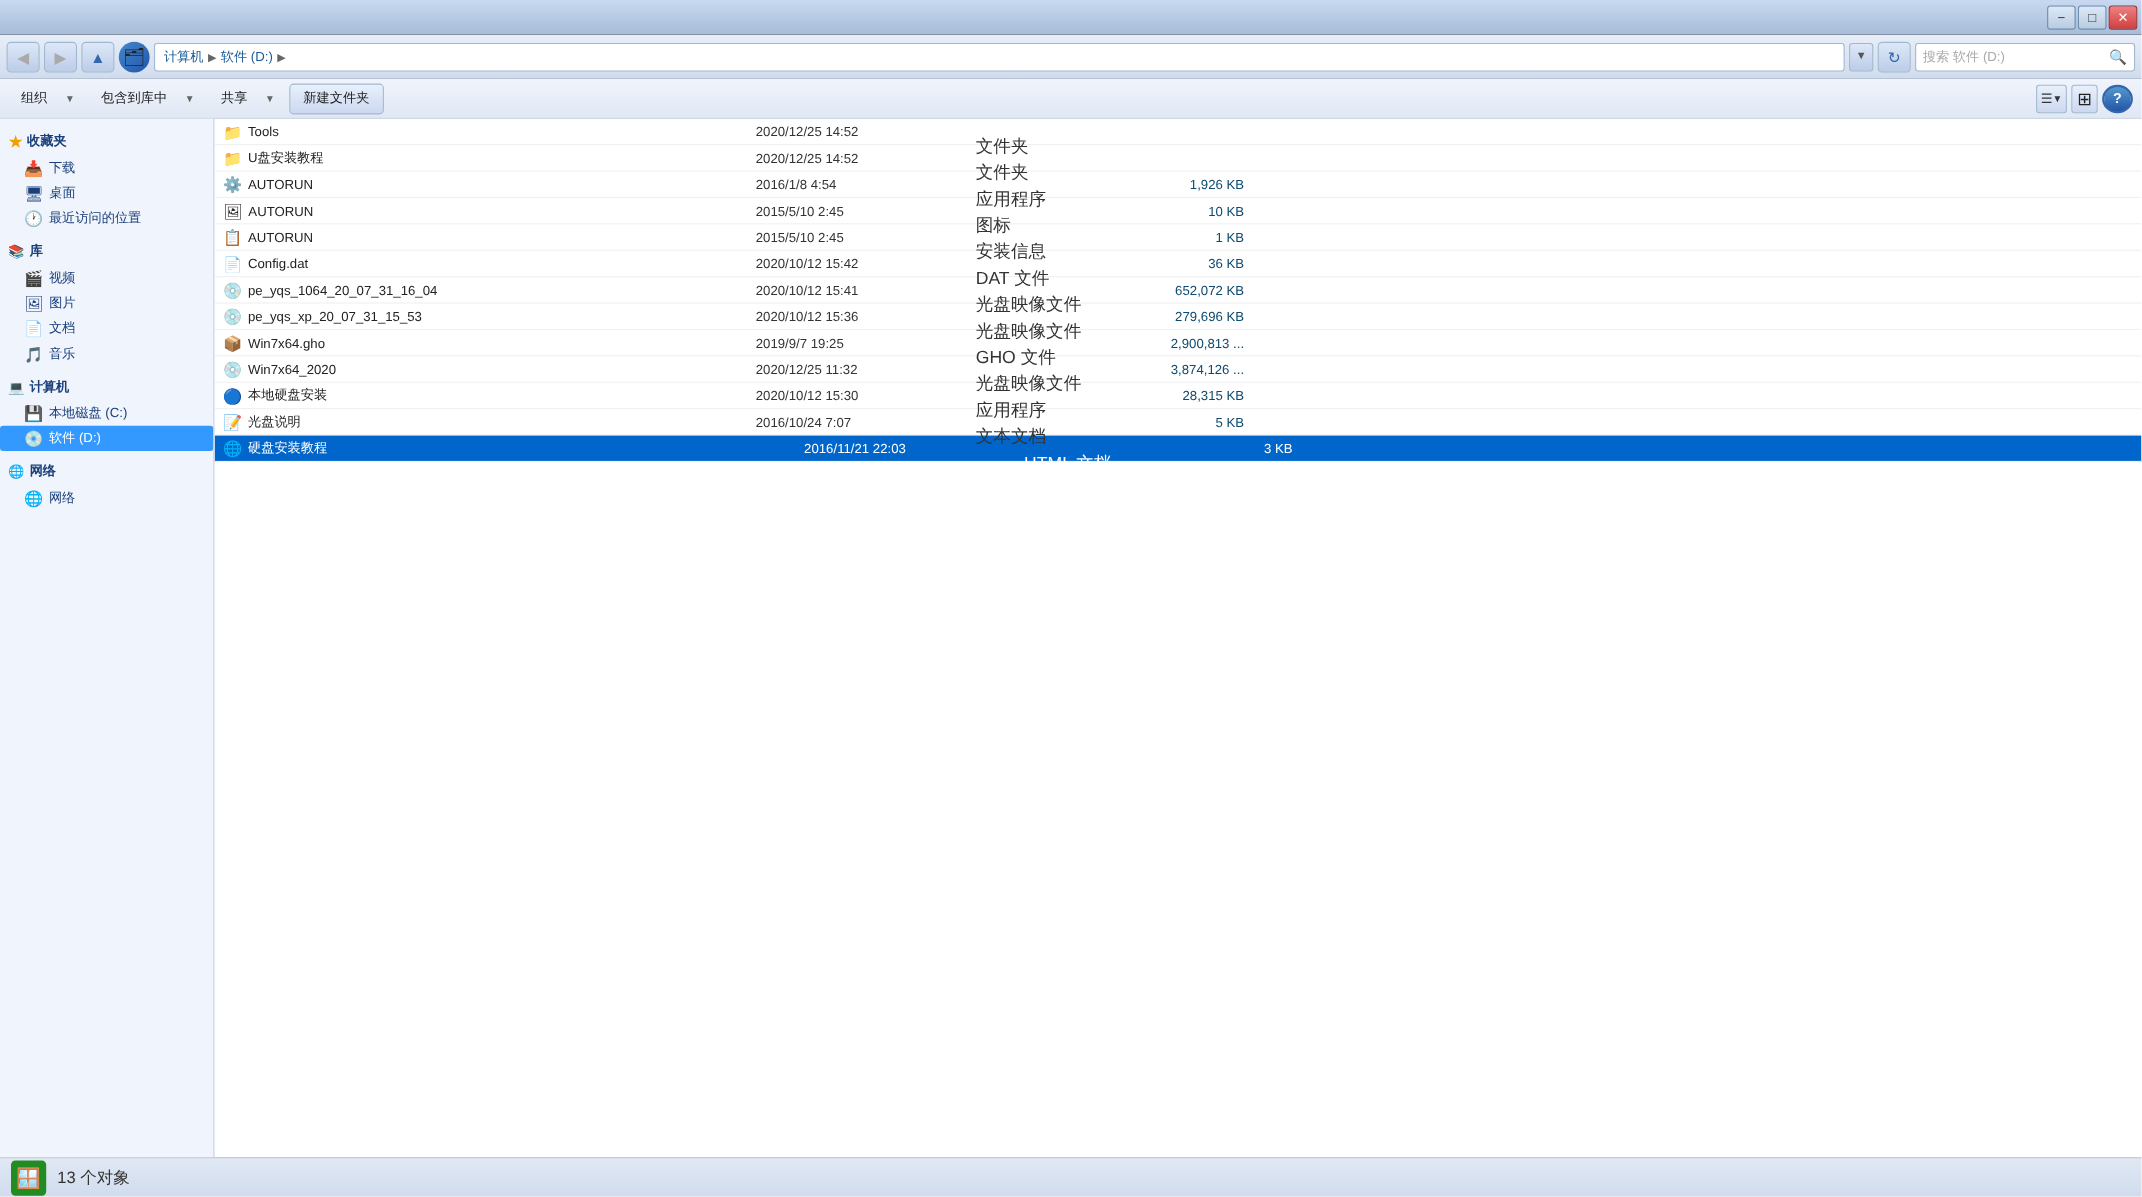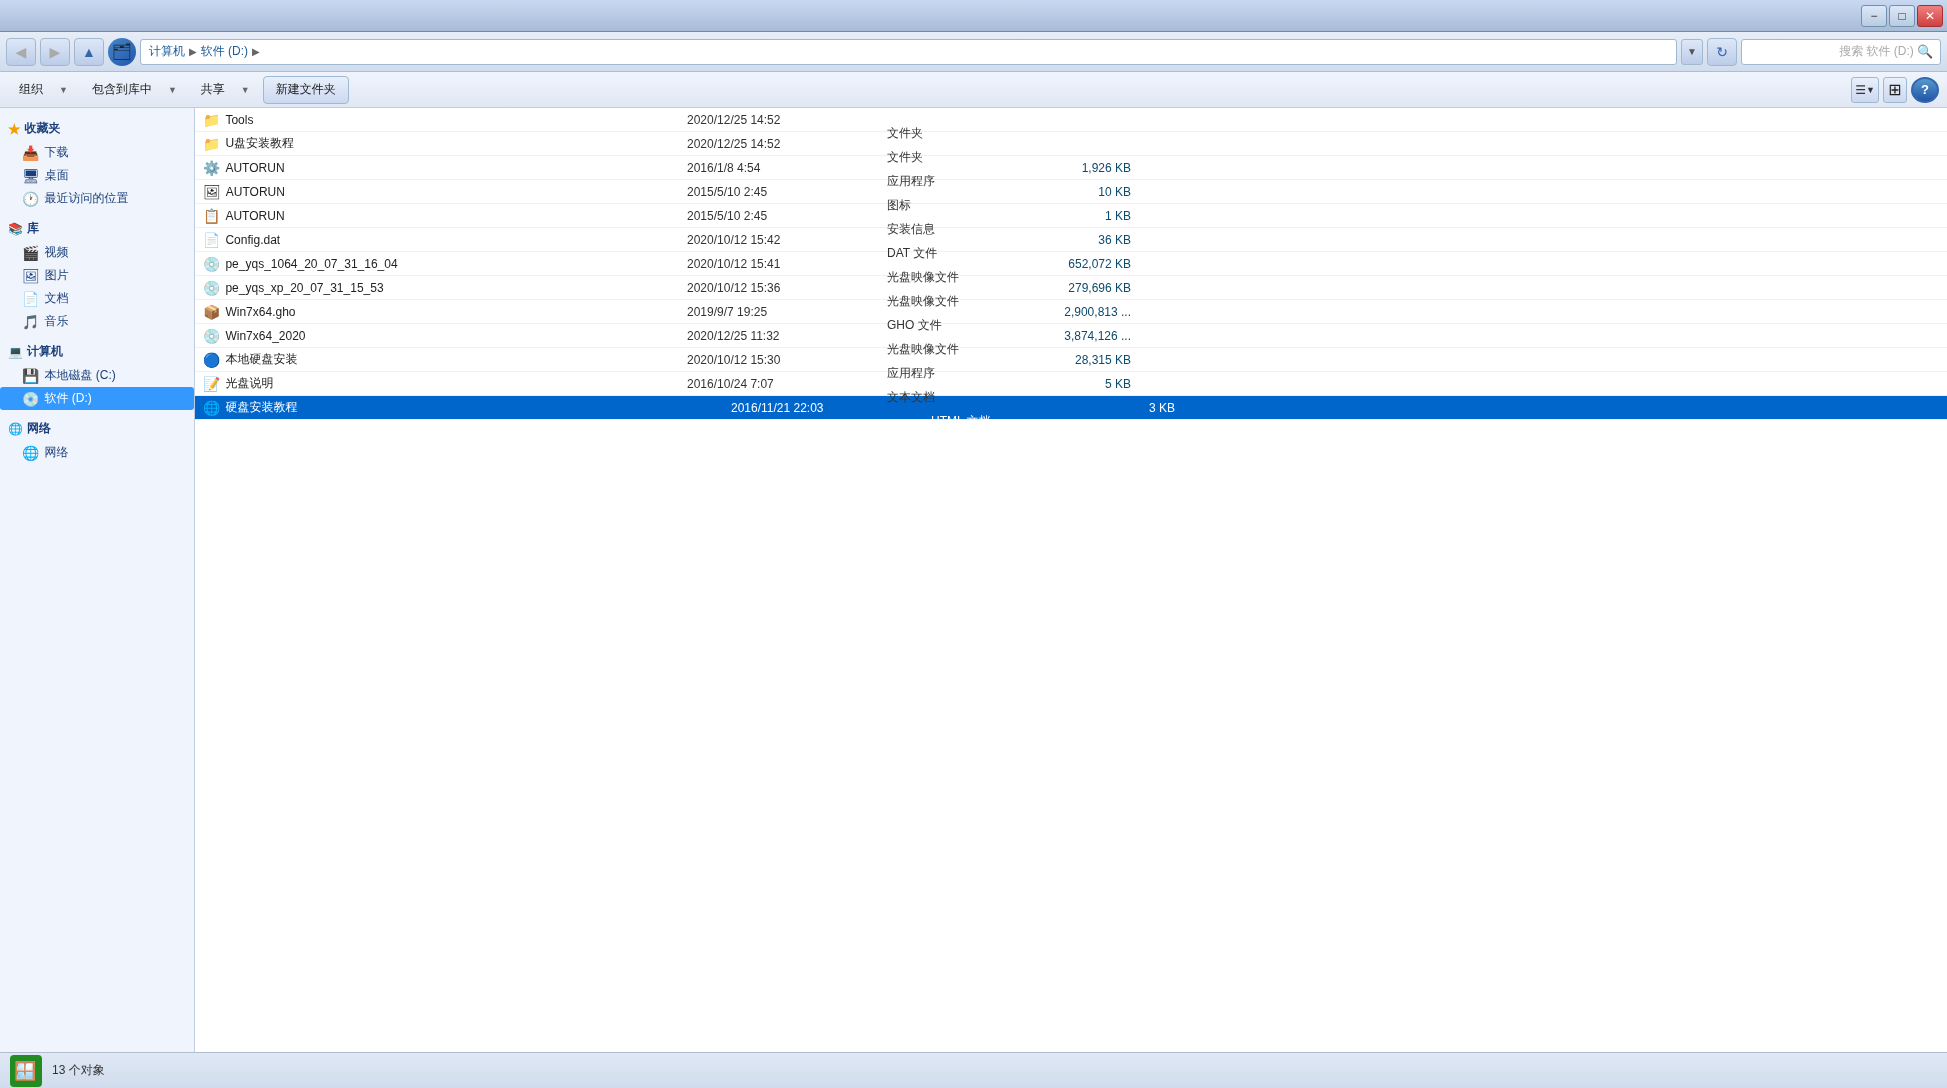--- a/index.html
+++ b/index.html
@@ -278,21 +278,21 @@
       padding: 0 4px;
       font-size: 12px;
       display: flex;
       align-items: center;
       gap: 5px;
       overflow: hidden;
       white-space: nowrap;
     }
     .file-icon { font-size: 14px; flex-shrink: 0; }
     .file-date { width: 200px; padding: 0 8px; font-size: 12px; color: #333; }
-    .file-type { width: 140px; padding: 0 8px; font-size: 12px; color: #333; margin-top: 28px; }
+    .file-type { width: 140px; padding: 0 8px; font-size: 16px; color: #333; margin-top: 28px; }
     .file-size { width: 120px; padding: 0 8px; font-size: 12px; color: #0c4a6e; text-align: right; }
     .file-row.selected .file-date { color: white; margin-left: 44px; }
 
     
     .statusbar {
       height: 36px;
       background: linear-gradient(to bottom, #e0e8f4, #d0dced);
       border-top: 1px solid #b0bcd0;
       display: flex;
       align-items: center;
@@ -302,21 +302,21 @@
     .status-icon {
       width: 32px;
       height: 32px;
       background: #228b22;
       border-radius: 4px;
       display: flex;
       align-items: center;
       justify-content: center;
       font-size: 20px;
     }
-    .status-text { font-size: 12px; color: #333; }
+    .status-text { font-size: 15px; color: #333; }
 
     
     ::-webkit-scrollbar { width: 14px; height: 14px; }
     ::-webkit-scrollbar-track { background: #e8eef8; }
     ::-webkit-scrollbar-thumb { background: #a0b4cc; border-radius: 2px; border: 2px solid #e8eef8; }
   </style>
 </head>
 <body>
 
 <div class="titlebar">
@@ -332,21 +332,21 @@
   <div style="width:28px;height:28px;border-radius:50%;background:linear-gradient(135deg,#4488cc,#2255aa);display:flex;align-items:center;justify-content:center;font-size:16px;">🗂</div>
   <div class="address-path">
     <span class="path-item">计算机</span>
     <span class="path-arrow">▶</span>
     <span class="path-item">软件 (D:)</span>
     <span class="path-arrow">▶</span>
   </div>
   <div class="dropdown-btn">▼</div>
   <div class="refresh-btn">↻</div>
   <div class="search-box">
-    <span style="flex:1;font-size:12px;color:#aaa;text-align:right;">搜索 软件 (D:)</span>
+    <span style="flex:1;font-size:12px;color:#aaa;">搜索 软件 (D:)</span>
     <span class="search-icon">🔍</span>
   </div>
 </div>
 
 <div class="toolbar">
   <div class="tool-btn">
     <span>组织</span>
     <span class="arrow">▼</span>
   </div>
   <div class="tool-btn">

